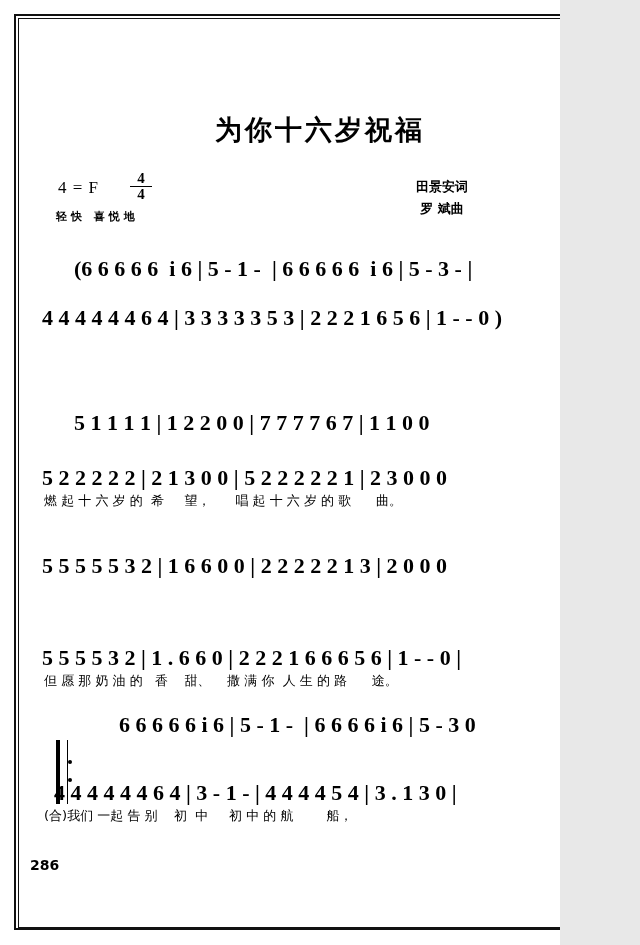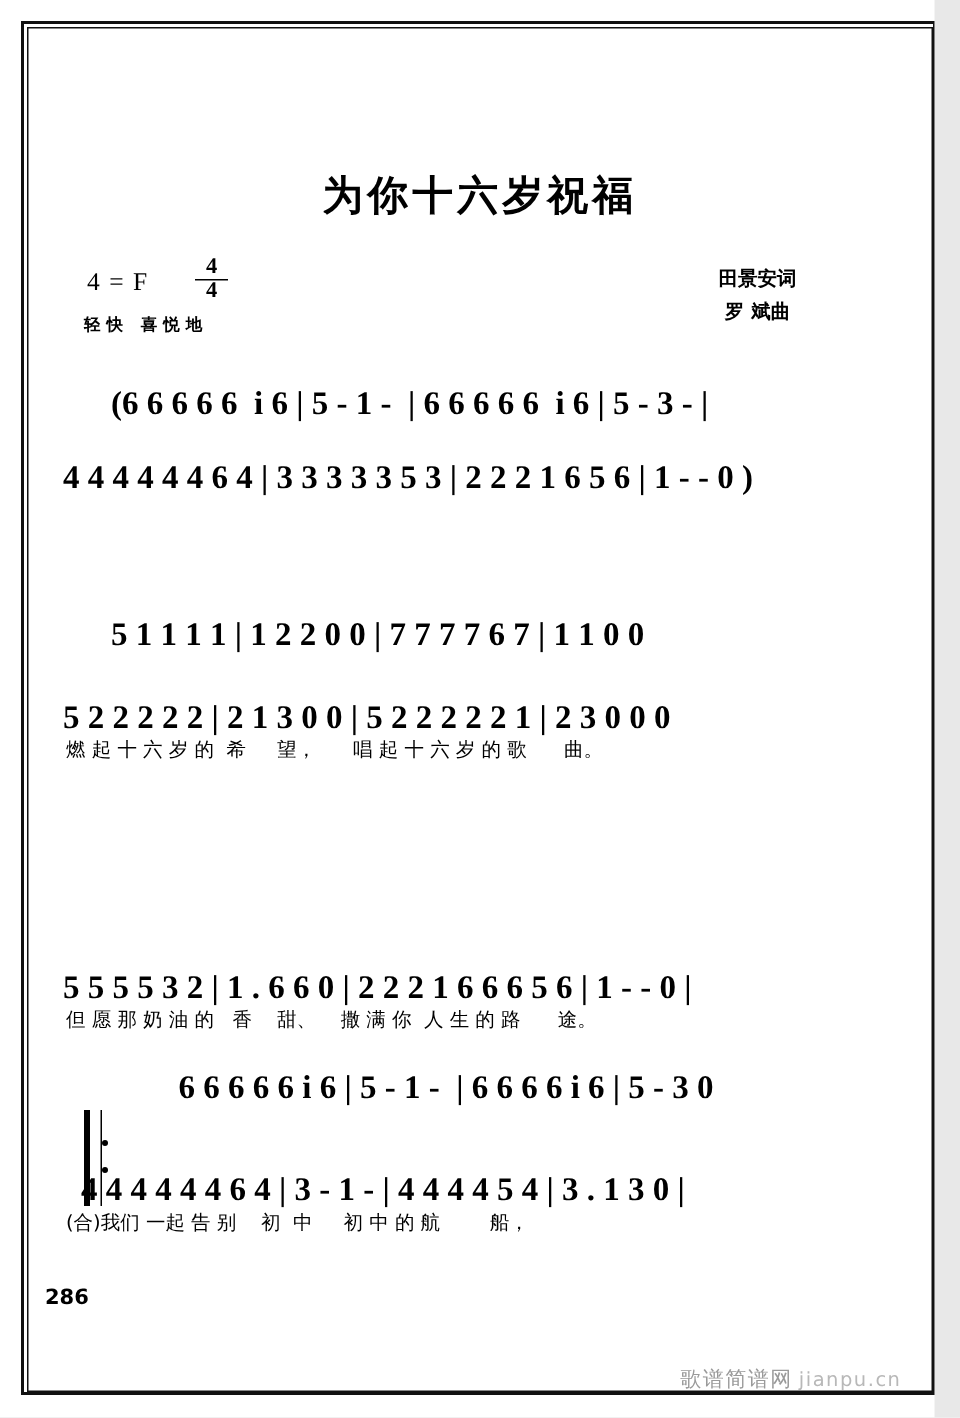--- a/index.html
+++ b/index.html
@@ -5,21 +5,21 @@
   html, body {
     margin: 0;
     padding: 0;
     background: #e8e8e8;
   }
   body {
     font-family: "Liberation Serif", serif;
   }
   .page {
     position: relative;
-    width: 623px;
+    width: 560px;
     height: 945px;
     background: #ffffff;
     overflow: hidden;
   }
   .frame {
     position: absolute;
     left: 14px;
     top: 14px;
     width: 610px;
     height: 916px;
@@ -216,20 +216,21 @@
   <div class="sys" style="top:400px;margin-top:10px;">
     <div class="notes indent1">5 1 1 1 1 | 1 2 2 0 0 | 7 7 7 7 6 7 | 1 1 0 0</div>
   </div>
 
   <div class="sys" style="top:465px;">
     <div class="notes indent2">5 2 2 2 2 2 | 2 1 3 0 0 | 5 2 2 2 2 2 1 | 2 3 0 0 0</div>
     <div class="lyrics">燃 起 十 六 岁 的  希     望，      唱 起 十 六 岁 的 歌      曲。</div>
   </div>
 
   <div class="sys" style="top:553px;">
+    <div class="notes indent2">5 5 5 5 5 3 2 | 1 6 6 0 0 | 2 2 2 2 2 1 3 | 2 0 0 0</div>
   </div>
 
   <div class="sys" style="top:645px;">
     <div class="notes indent2">5 5 5 5 3 2 | 1 . 6 6 0 | 2 2 2 1 6 6 6 5 6 | 1 - - 0 |</div>
     <div class="lyrics">但 愿 那 奶 油 的   香    甜、    撒 满 你  人 生 的 路      途。</div>
   </div>
 
   <div class="repeat-bar" style="top:740px;"></div>
   <div class="repeat-dots" style="top:740px;">
     <i class="d1"></i>
@@ -240,17 +241,14 @@
     <div class="notes indent1">6 6 6 6 6 i 6 | 5 - 1 -  | 6 6 6 6 i 6 | 5 - 3 0</div>
   </div>
 
   <div class="sys" style="top:780px;">
     <div class="notes indent3">4 4 4 4 4 4 6 4 | 3 - 1 - | 4 4 4 4 5 4 | 3 . 1 3 0 |</div>
     <div class="lyrics ind-b">(合)我们 一起 告 别    初  中     初 中 的 航        船，</div>
   </div>
 
   <div class="page-number">286</div>
 
-  <div class="watermark">
-    <span>歌谱简谱网</span><span class="site">jianpu.cn</span>
-  </div>
 
 </div>
 
 </body></html>

